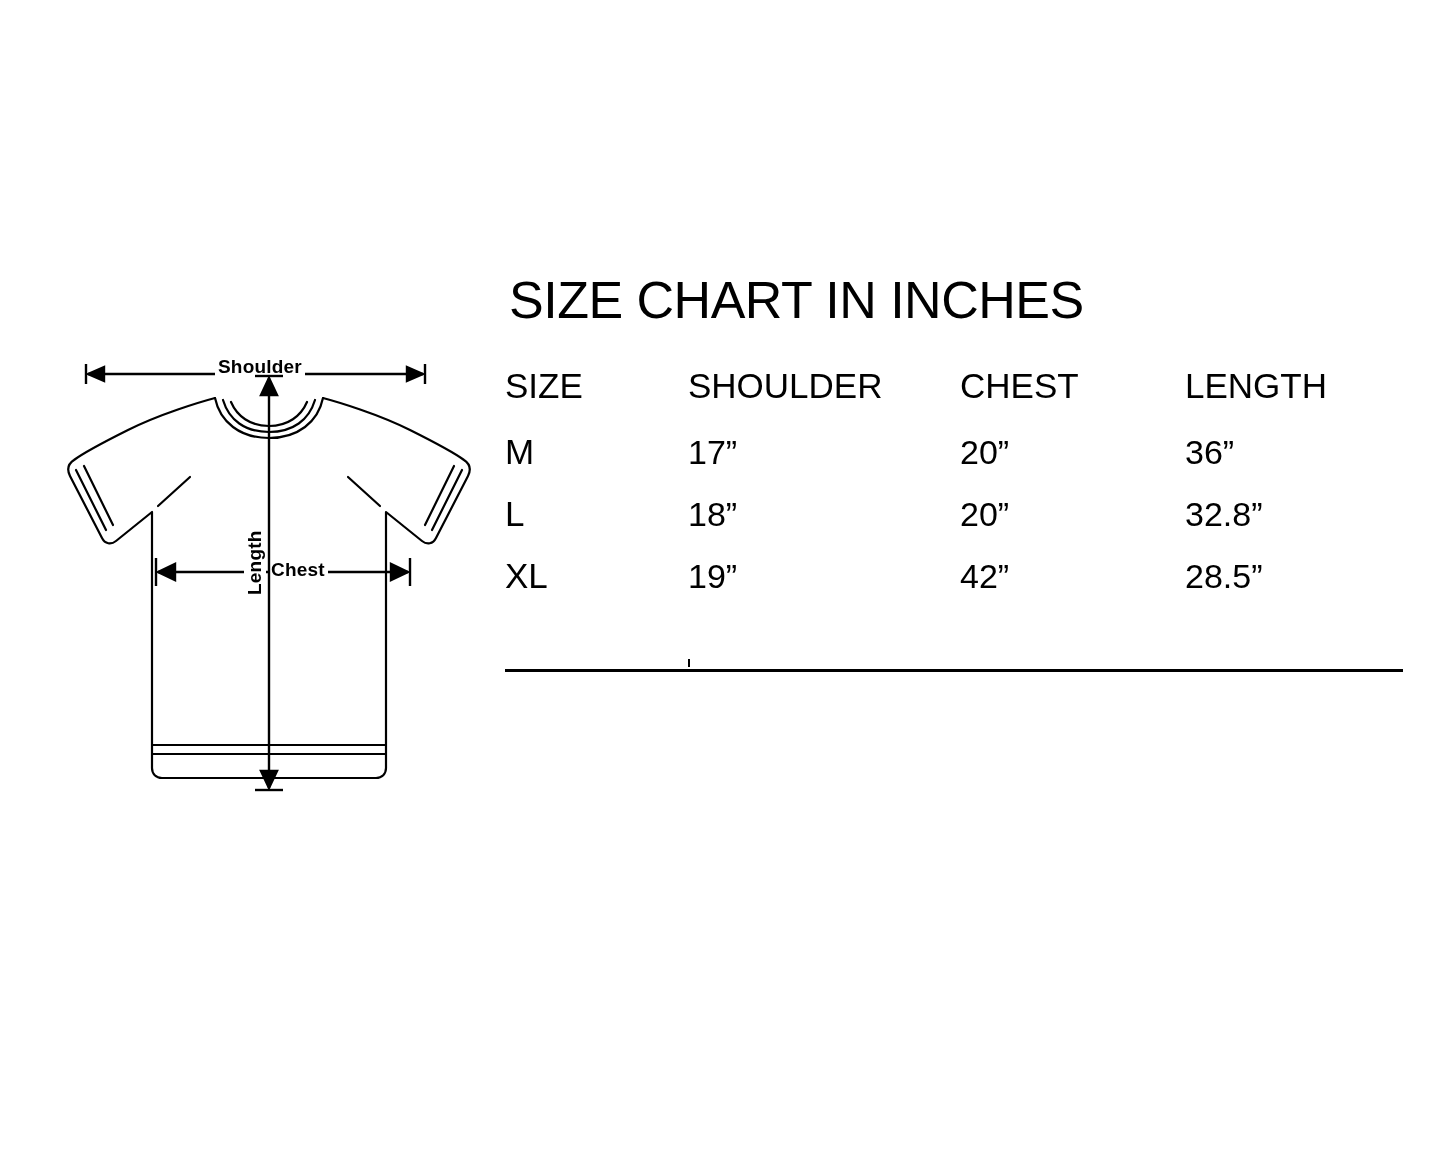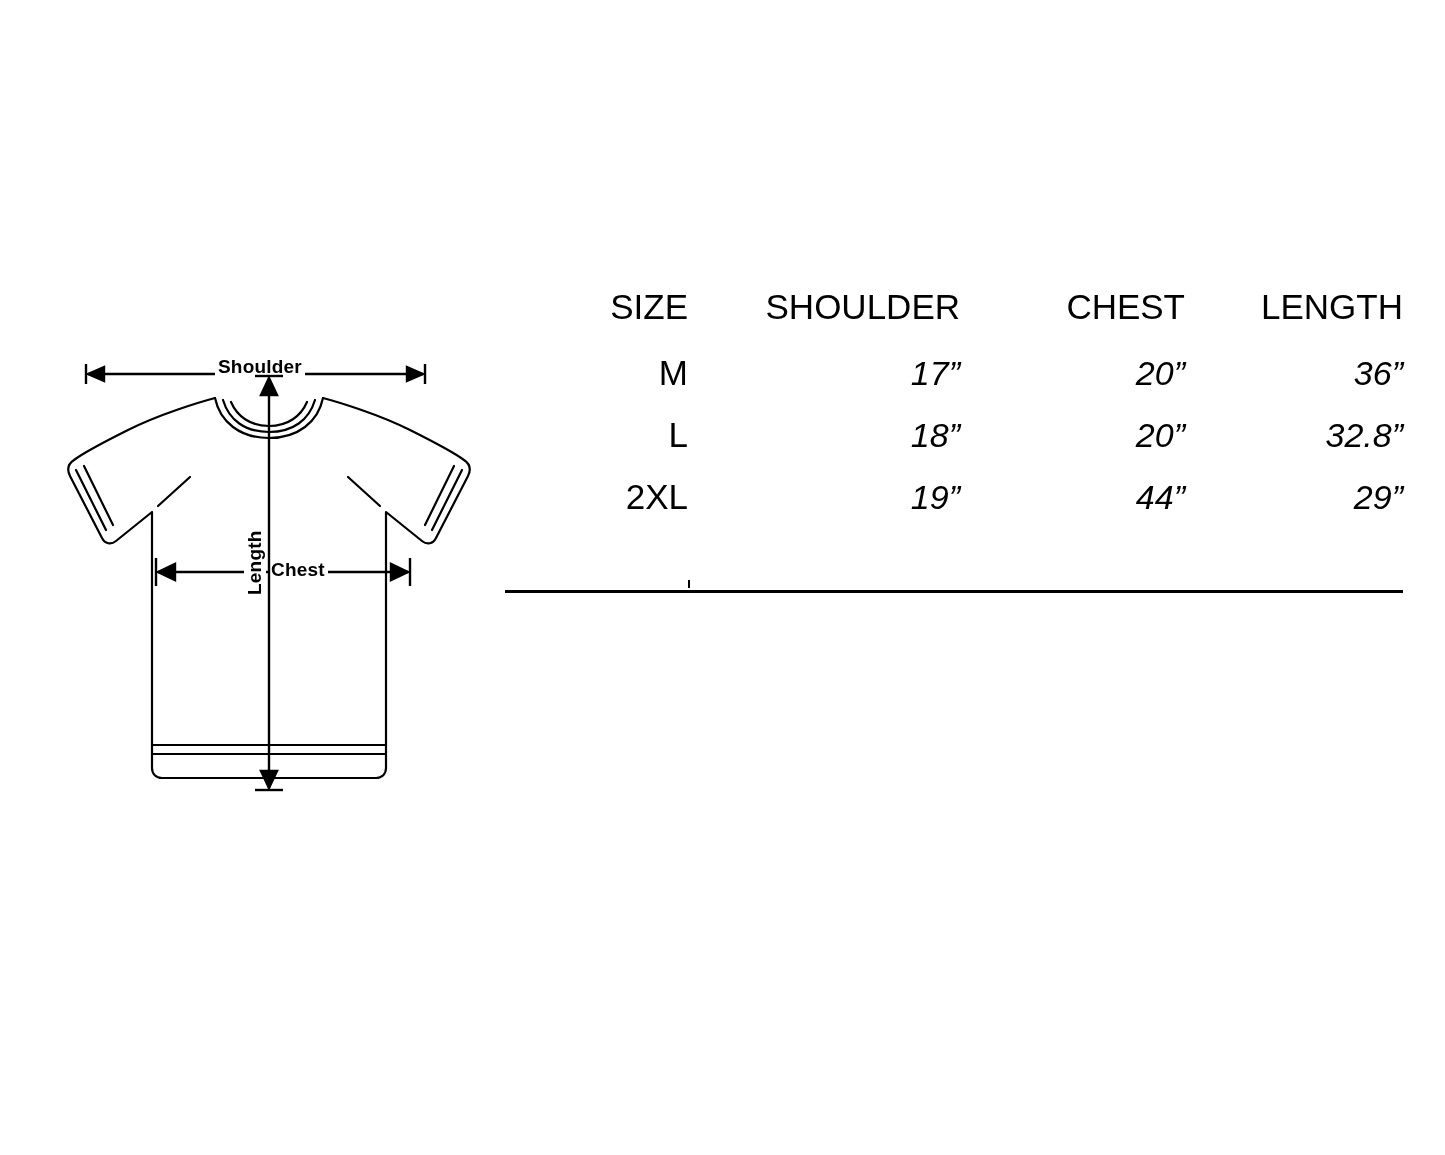--- a/index.html
+++ b/index.html
@@ -71,21 +71,21 @@
     white-space: nowrap;
   }
 
   table#size-table {
     border-collapse: collapse;
     width: 898px;
     table-layout: fixed;
   }
   table#size-table th,
   table#size-table td {
-    text-align: right;
+    text-align: left;
     padding: 0;
     border: none;
   }
   
   col.c-size    { width: 183px; }
   col.c-shoulder{ width: 272px; }
   col.c-chest   { width: 225px; }
   col.c-length  { width: 218px; }
 
   
@@ -102,21 +102,20 @@
     height: 62px;
     font-size: 34px;
     vertical-align: middle;
     border-bottom: 2px solid #000;
   }
   tr.data-row td.size-cell {
     font-style: normal;
     font-size: 35px;
   }
   tr.data-row td.val-cell {
-    font-style: italic;
   }
   
   tr.hdr-row th.vsep,
   tr.data-row td.vsep {
     border-left: 2px solid #000;
   }
   #bottom-rule {
     width: 898px;
     height: 3px;
     background: #000;
@@ -207,20 +206,21 @@
       <line x1="20" y1="10" x2="20" y2="420"></line>
       <polygon points="20,10 12,27 28,27"></polygon>
       <polygon points="20,420 12,403 28,403"></polygon>
     </g>
   </svg>
   <div class="diag-label" id="label-length">Length</div>
 </div>
 
 <div id="chart-panel">
 
+  <div id="chart-title">SIZE CHART IN INCHES</div>
 
   <table id="size-table">
     <colgroup>
       <col class="c-size">
       <col class="c-shoulder">
       <col class="c-chest">
       <col class="c-length">
     </colgroup>
     <thead>
       <tr class="hdr-row">
@@ -237,24 +237,24 @@
         <td class="val-cell vsep">20”</td>
         <td class="val-cell vsep">36”</td>
       </tr>
       <tr class="data-row">
         <td class="size-cell">L</td>
         <td class="val-cell vsep">18”</td>
         <td class="val-cell vsep">20”</td>
         <td class="val-cell vsep">32.8”</td>
       </tr>
       <tr class="data-row">
-        <td class="size-cell">2XL</td>
+        <td class="size-cell">XL</td>
         <td class="val-cell vsep">19”</td>
-        <td class="val-cell vsep">44”</td>
-        <td class="val-cell vsep">29”</td>
+        <td class="val-cell vsep">42”</td>
+        <td class="val-cell vsep">28.5”</td>
       </tr>
     </tbody>
   </table>
 
   <div style="position:relative;">
     <div id="bottom-rule"></div>
     <div id="bottom-tick" style="top:-10px;"></div>
   </div>
 </div>
 

